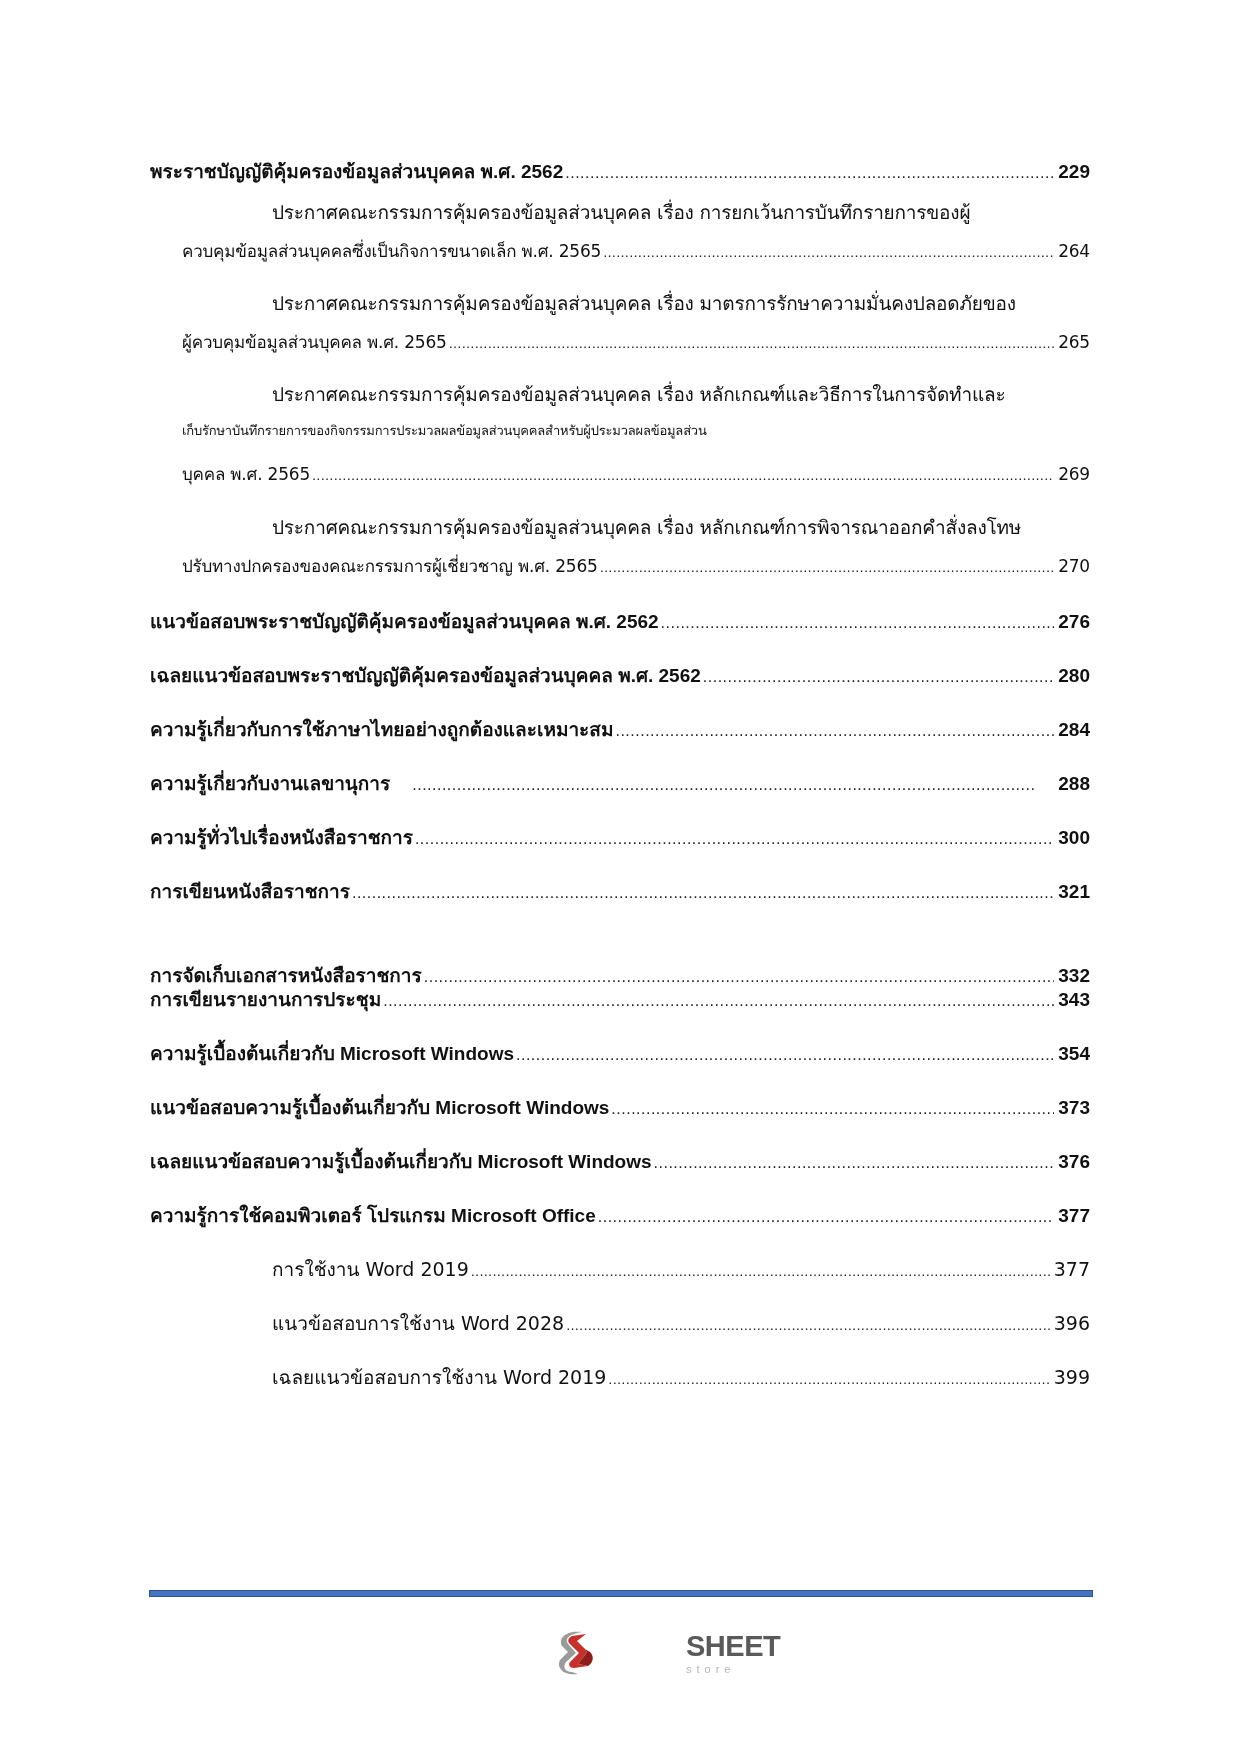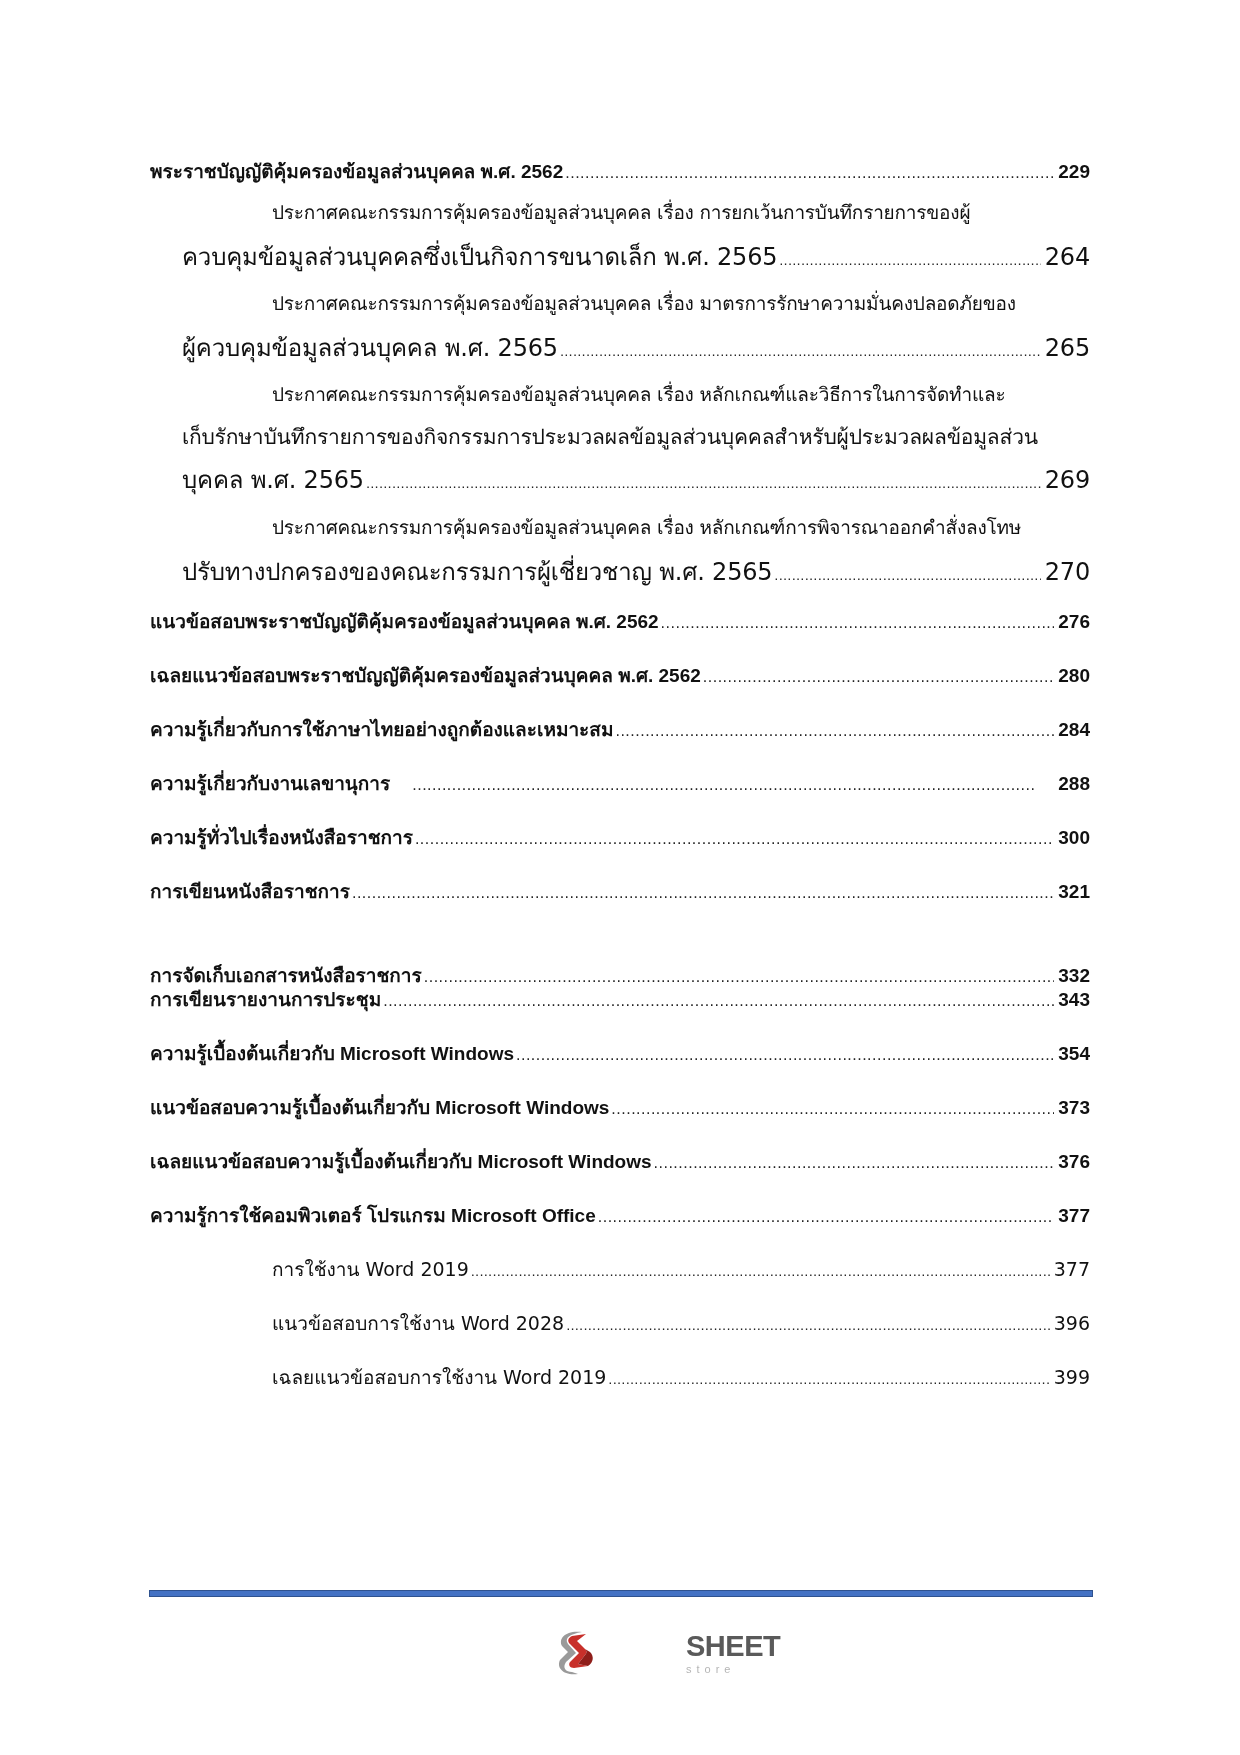--- a/index.html
+++ b/index.html
@@ -65,29 +65,29 @@
       left: 272px;
       font-size: 19px;
       font-weight: normal;
       white-space: nowrap;
       font-family: "DejaVu Sans", sans-serif;
       letter-spacing: -0.2px;
     }
     .lvl2-cont {
       position: absolute;
       left: 182px;
-      font-size: 21px;
+      font-size: 13px;
       white-space: nowrap;
       font-family: Liberation Serif, serif;
       letter-spacing: -0.2px;
     }
     .lvl2-line {
       left: 182px;
       width: 908px;
-      font-size: 24px;
+      font-size: 17px;
       font-family: "DejaVu Sans", sans-serif;
       letter-spacing: -0.2px;
     }
     .lvl2-line .leader { font-size: 13px; letter-spacing: 0.2px; }
 
     .lvl3-line {
       left: 272px;
       width: 818px;
       font-size: 19px;
       font-family: "DejaVu Sans", sans-serif;

